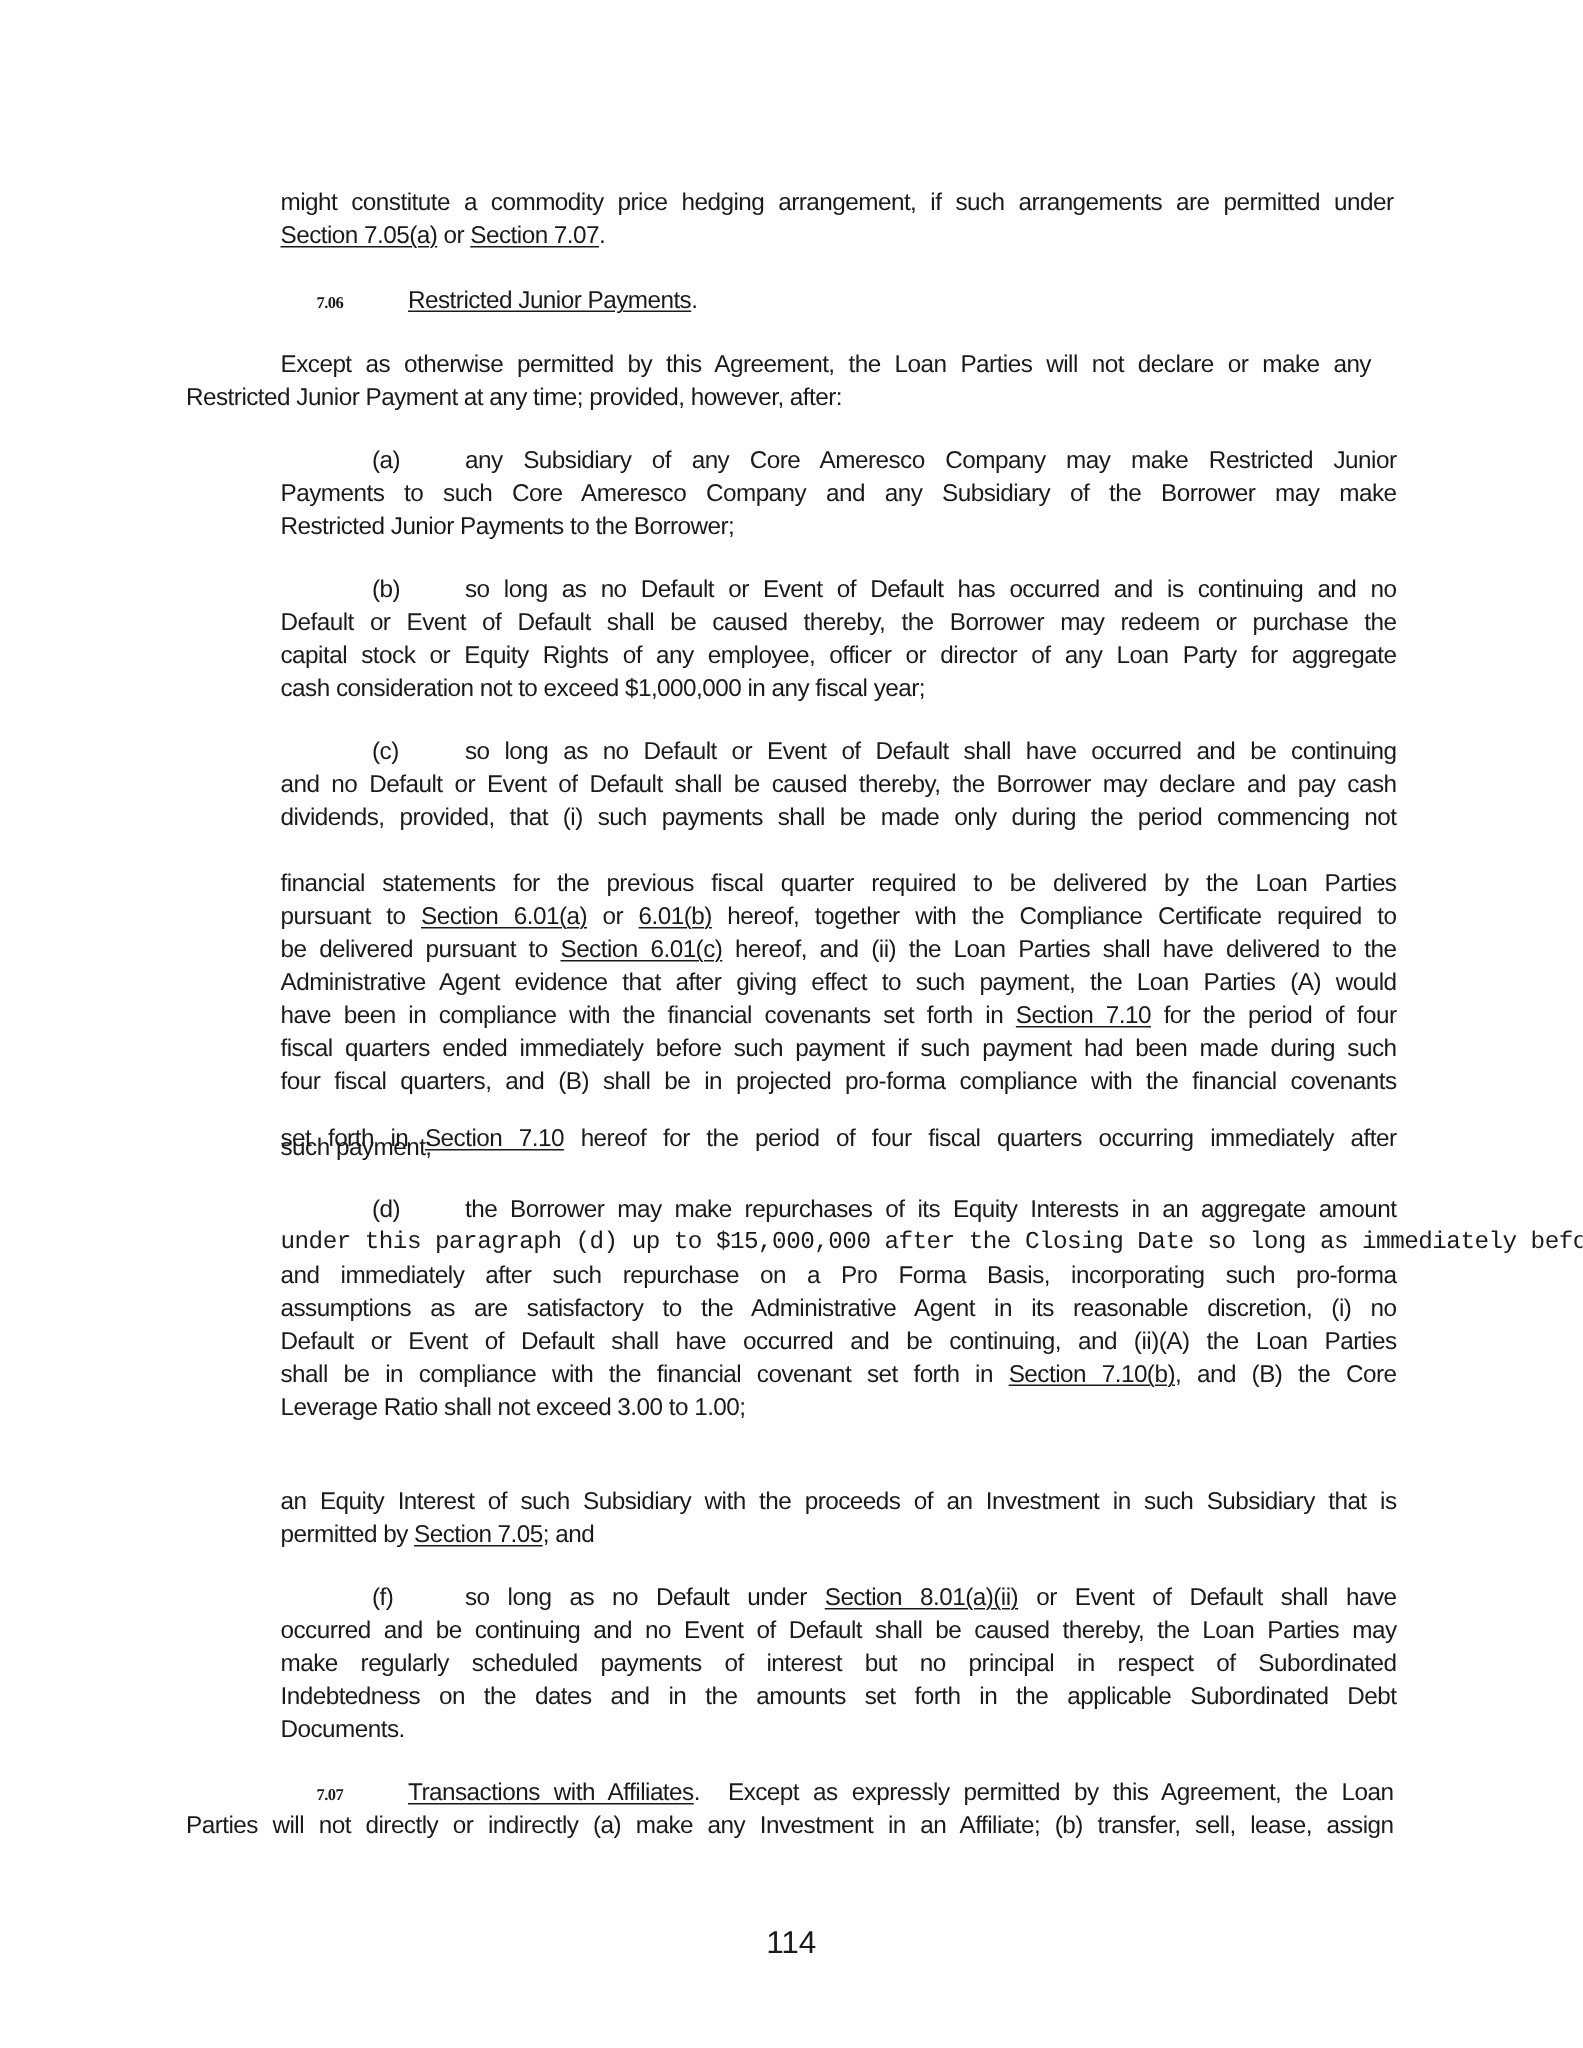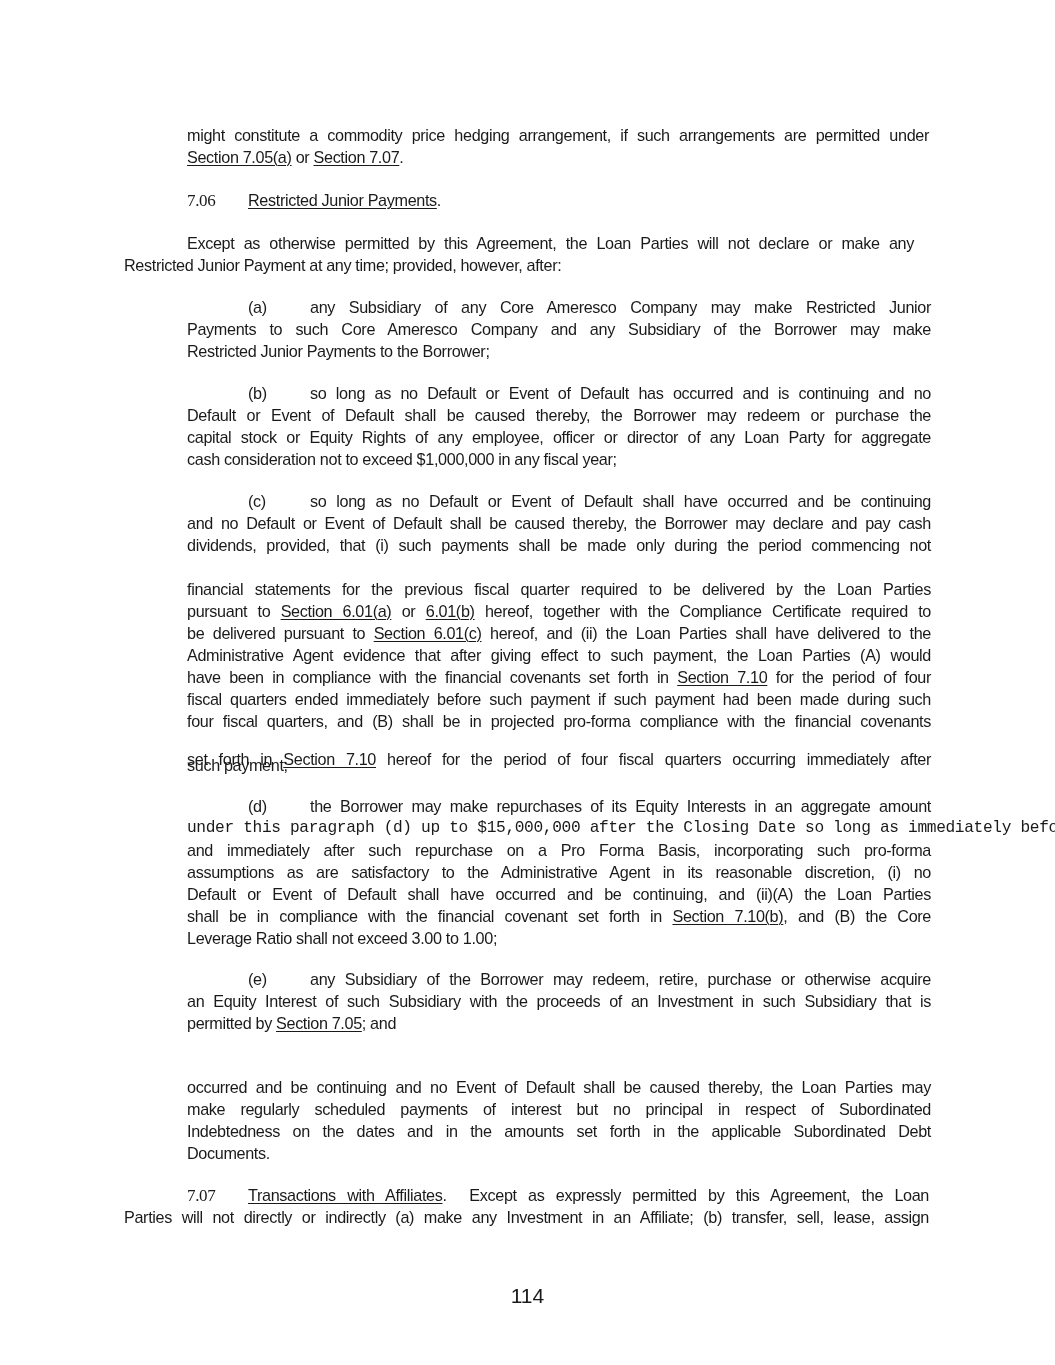--- a/index.html
+++ b/index.html
@@ -2,21 +2,21 @@
 <html><head>
 <meta charset="utf-8">
 <style>
   html, body { margin: 0; padding: 0; background: #ffffff; }
   body { width: 1055px; height: 1365px; position: relative; overflow: hidden; color: #1a1a1a;
          font-family: "Liberation Sans", sans-serif; font-size: 16.2px; }
   .page { position: absolute; left: 0; top: 0; width: 1055px; height: 1365px; padding-left: 43px; }
   .line { position: absolute; white-space: nowrap; line-height: 22px; letter-spacing: -0.35px; }
   .just { text-align: justify; text-align-last: justify; }
   .u { text-decoration: underline; text-underline-offset: 2px; text-decoration-thickness: 1px; }
-  .hd-num { font-family: "Liberation Serif", serif; font-weight: normal; font-size: 17px; }
+  .hd-num { font-family: "Liberation Serif", serif; font-weight: bold; font-size: 11px; margin-left: 24px; }
   .hd-title { font-family: "Liberation Sans", sans-serif; }
   .label { display: inline-block; width: 62px; }
   .pnum { position: absolute; left: 0; width: 1055px; text-align: center; top: 1284px; font-size: 21px; }
 </style>
 </head>
 <body>
 
 <div class="page">
 
   <div class="line just" style="left:187px; top:124px; width:742px;">
@@ -78,28 +78,28 @@
   </div>
   <div class="line just" style="left:187px; top:817px; width:744px;font-family:Liberation Mono, monospace;"><span>under this paragraph (d) up to $15,000,000 after the Closing Date so long as immediately before</span></div>
   <div class="line just" style="left:187px; top:839px; width:744px;"><span>and immediately after such repurchase on a Pro Forma Basis, incorporating such pro-forma</span></div>
   <div class="line just" style="left:187px; top:861px; width:744px;"><span>assumptions as are satisfactory to the Administrative Agent in its reasonable discretion, (i) no</span></div>
   <div class="line just" style="left:187px; top:883px; width:744px;"><span>Default or Event of Default shall have occurred and be continuing, and (ii)(A) the Loan Parties</span></div>
   <div class="line just" style="left:187px; top:905px; width:744px;">
     <span>shall be in compliance with the financial covenant set forth in </span><span class="u">Section 7.10(b)</span><span>, and (B) the Core</span>
   </div>
   <div class="line" style="left:187px; top:927px;"><span>Leverage Ratio shall not exceed 3.00 to 1.00;</span></div>
 
-  <div class="line just" style="left:248px; top:968px; width:683px;">
-    <span class="label">(e)</span><span>any Subsidiary of the Borrower may redeem, retire, purchase or otherwise acquire</span>
-  </div>
   <div class="line just" style="left:187px; top:990px; width:744px;"><span>an Equity Interest of such Subsidiary with the proceeds of an Investment in such Subsidiary that is</span></div>
   <div class="line" style="left:187px; top:1012px;">
     <span>permitted by </span><span class="u">Section 7.05</span><span>; and</span>
   </div>
 
+  <div class="line just" style="left:248px; top:1054px; width:683px;">
+    <span class="label">(f)</span><span>so long as no Default under </span><span class="u">Section 8.01(a)(ii)</span><span> or Event of Default shall have</span>
+  </div>
   <div class="line just" style="left:187px; top:1076px; width:744px;"><span>occurred and be continuing and no Event of Default shall be caused thereby, the Loan Parties may</span></div>
   <div class="line just" style="left:187px; top:1098px; width:744px;"><span>make regularly scheduled payments of interest but no principal in respect of Subordinated</span></div>
   <div class="line just" style="left:187px; top:1120px; width:744px;"><span>Indebtedness on the dates and in the amounts set forth in the applicable Subordinated Debt</span></div>
   <div class="line" style="left:187px; top:1142px;"><span>Documents.</span></div>
 
   <div class="line just" style="left:187px; top:1184px; width:742px;">
     <span class="hd-num" style="display:inline-block; width:61px;">7.07</span><span class="hd-title u">Transactions with Affiliates</span><span>.</span><span style="white-space:pre">  Except as expressly permitted by this Agreement, the Loan</span>
   </div>
   <div class="line just" style="left:124px; top:1206px; width:805px;"><span>Parties will not directly or indirectly (a) make any Investment in an Affiliate; (b) transfer, sell, lease, assign</span></div>
 

